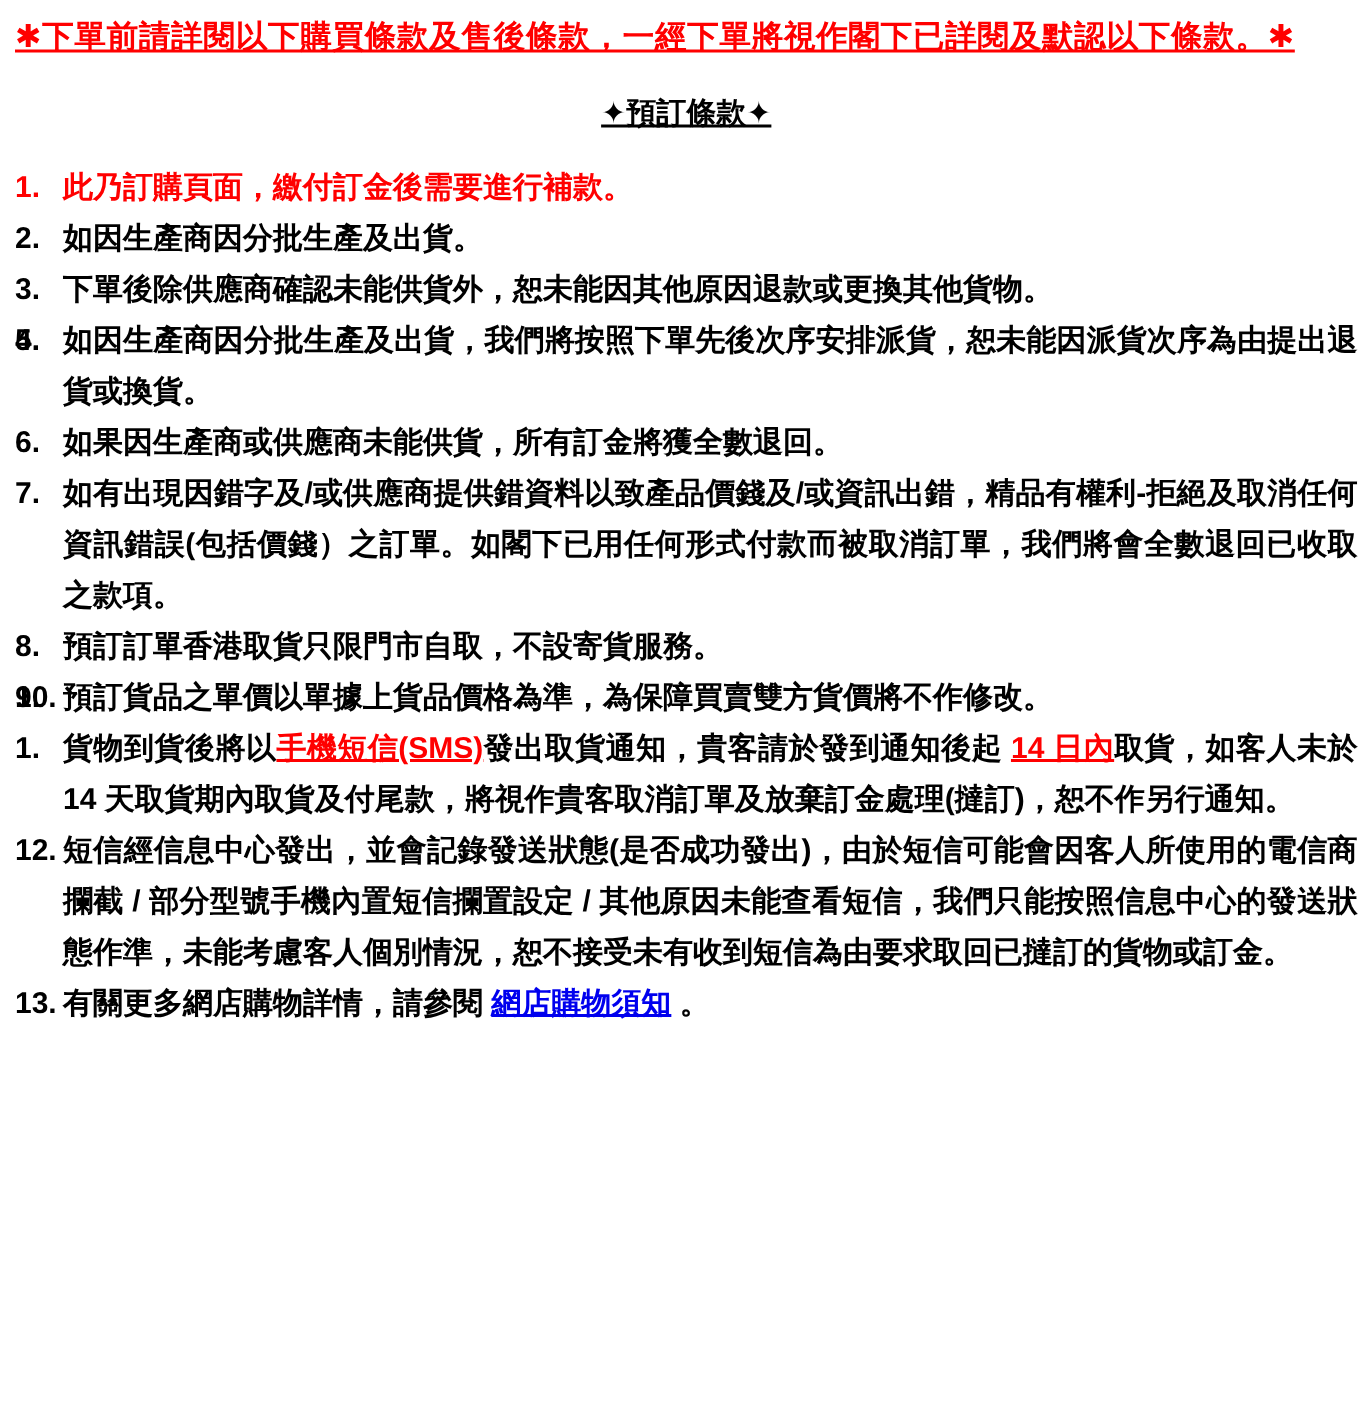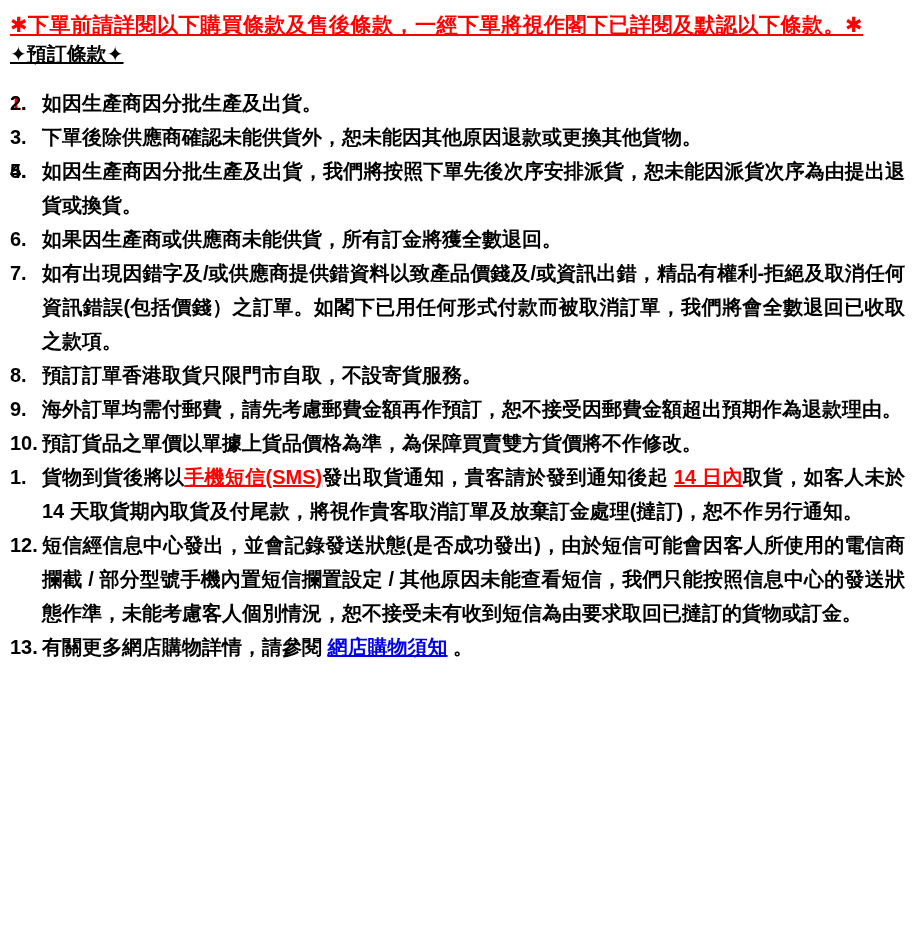--- a/index.html
+++ b/index.html
@@ -10,28 +10,30 @@
     font-family: "Liberation Sans", "DejaVu Sans", sans-serif;
     font-weight: bold;
     color: var(--text_black, #000000);
     padding: 10px 8px 14px 10px;
   }
   .doc-title {
     color: var(--accent_red, #ff0000);
     text-decoration: underline;
     font-size: 21px;
     line-height: 30px;
+    margin-bottom: 22px;
     letter-spacing: 0.5px;
   }
   .section-heading {
     color: var(--text_black, #000000);
     text-decoration: underline;
     font-size: 20px;
     line-height: 28px;
     margin-bottom: 18px;
+    text-align: center;
   }
   .terms-list { }
   .term-item {
     position: relative;
     padding-left: 32px;
     font-size: 20px;
     line-height: 34px;
     text-align: justify;
   }
   .term-num {
@@ -52,26 +54,26 @@
   }
 </style>
 </head>
 <body>
 
 <div class="doc-title">✱下單前請詳閱以下購買條款及售後條款，一經下單將視作閣下已詳閱及默認以下條款。✱</div>
 
 <div class="section-heading">✦預訂條款✦</div>
 
 <div class="terms-list">
-    <div class="term-item"><span class="term-num red">1.</span></div>
+    <div class="term-item"><span class="term-num red">1.</span><span class="red">此乃訂購頁面，繳付訂金後需要進行補款。</span></div>
     <div class="term-item"><span class="term-num">2.</span><span>如因生產商因分批生產及出貨。</span></div>
     <div class="term-item"><span class="term-num">3.</span><span>下單後除供應商確認未能供貨外，恕未能因其他原因退款或更換其他貨物。</span></div>
     <div class="term-item"><span class="term-num">4.</span></div>
     <div class="term-item"><span class="term-num">5.</span><span>如因生產商因分批生產及出貨，我們將按照下單先後次序安排派貨，恕未能因派貨次序為由提出退貨或換貨。</span></div>
     <div class="term-item"><span class="term-num">6.</span><span>如果因生產商或供應商未能供貨，所有訂金將獲全數退回。</span></div>
     <div class="term-item"><span class="term-num">7.</span><span>如有出現因錯字及/或供應商提供錯資料以致產品價錢及/或資訊出錯，精品有權利-拒絕及取消任何資訊錯誤(包括價錢）之訂單。如閣下已用任何形式付款而被取消訂單，我們將會全數退回已收取之款項。</span></div>
     <div class="term-item"><span class="term-num">8.</span><span>預訂訂單香港取貨只限門市自取，不設寄貨服務。</span></div>
-    <div class="term-item"><span class="term-num">9.</span><span>海外訂單均需付郵費，請先考慮郵費金額再作預訂，恕不接受因郵費金額超出預期作為退款理由。</span></div>
+    <div class="term-item"><span class="term-num">9.</span></div>
     <div class="term-item"><span class="term-num">10.</span><span>預訂貨品之單價以單據上貨品價格為準，為保障買賣雙方貨價將不作修改。</span></div>
     <div class="term-item"><span class="term-num">1.</span><span>貨物到貨後將以</span><span class="red-underline">手機短信(SMS)</span><span>發出取貨通知，貴客請於發到通知後起 </span><span class="red-underline">14 日內</span><span>取貨，如客人未於 14 天取貨期內取貨及付尾款，將視作貴客取消訂單及放棄訂金處理(撻訂)，恕不作另行通知。</span></div>
     <div class="term-item"><span class="term-num">12.</span><span>短信經信息中心發出，並會記錄發送狀態(是否成功發出)，由於短信可能會因客人所使用的電信商攔截 / 部分型號手機內置短信攔置設定 / 其他原因未能查看短信，我們只能按照信息中心的發送狀態作準，未能考慮客人個別情況，恕不接受未有收到短信為由要求取回已撻訂的貨物或訂金。</span></div>
     <div class="term-item"><span class="term-num">13.</span><span>有關更多網店購物詳情，請參閱 </span><span class="link">網店購物須知</span><span> 。</span></div>
   </div>
 
 </body></html>

